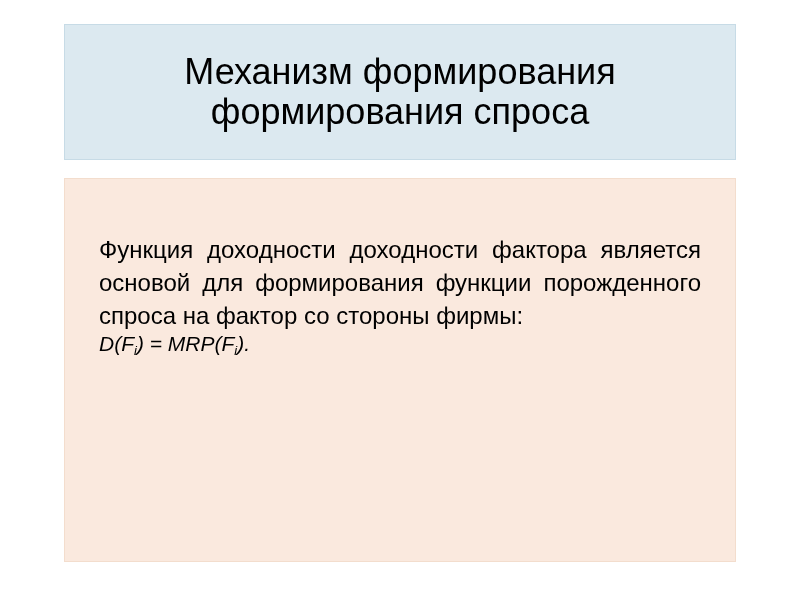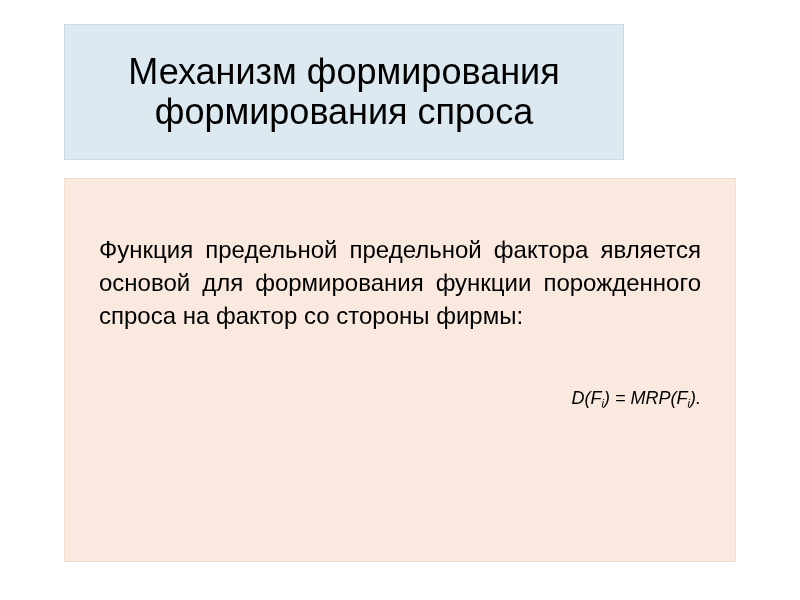--- a/index.html
+++ b/index.html
@@ -16,21 +16,21 @@
     width: 800px;
     height: 600px;
     background: #ffffff;
     box-sizing: border-box;
   }
 
   .title-box {
     position: absolute;
     left: 64px;
     top: 24px;
-    width: 560px;
+    width: 672px;
     height: 136px;
     background: #dce9f0;
     border: 1px solid #c7dbe6;
     box-sizing: border-box;
     display: flex;
     align-items: center;
     justify-content: center;
   }
 
   .title-text {
@@ -62,23 +62,22 @@
   .body-paragraph {
     font-size: 24px;
     line-height: 1.38;
     color: #000000;
     text-align: justify;
     text-align-last: left;
     margin: 0;
   }
 
   .formula {
-    margin-top: 56px;
-    text-align: right;
-    font-size: 18px;
+    text-align: left;
+    font-size: 21px;
     font-style: italic;
     color: #000000;
   }
 
   .formula sub {
     font-size: 0.62em;
     vertical-align: -0.28em;
   }
 </style>
 </head>
@@ -87,20 +86,20 @@
 <div class="slide">
 
   <div class="title-box">
     <div class="title-text">
       <span class="line">Механизм формирования</span>
       <span class="line">формирования спроса</span>
     </div>
   </div>
 
   <div class="body-box">
-    <p class="body-paragraph">Функция предельной предельной фактора является основой для формирования функции порожденного спроса на фактор со стороны фирмы:</p>
+    <p class="body-paragraph">Функция доходности доходности фактора является основой для формирования функции порожденного спроса на фактор со стороны фирмы:</p>
 
     <div class="formula">
       <span>D(F</span><sub>i</sub><span>) = MRP(F</span><sub>i</sub><span>).</span>
     </div>
   </div>
 
 </div>
 
 </body></html>

